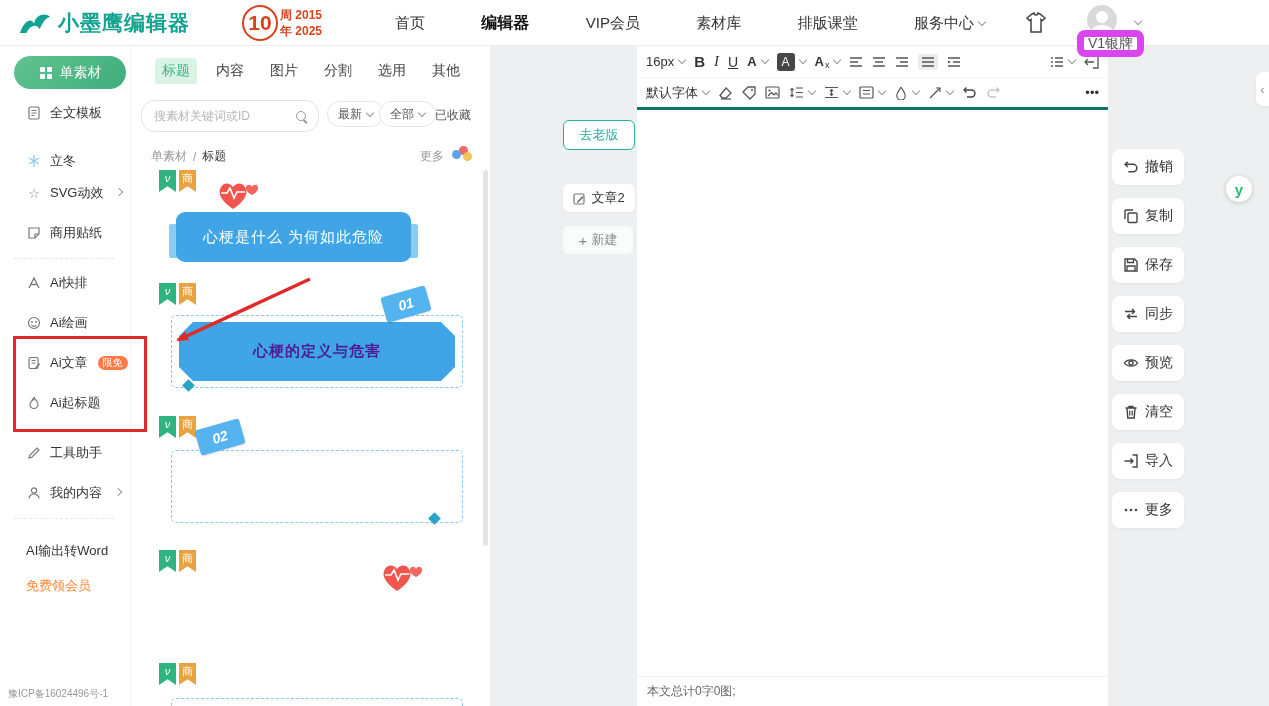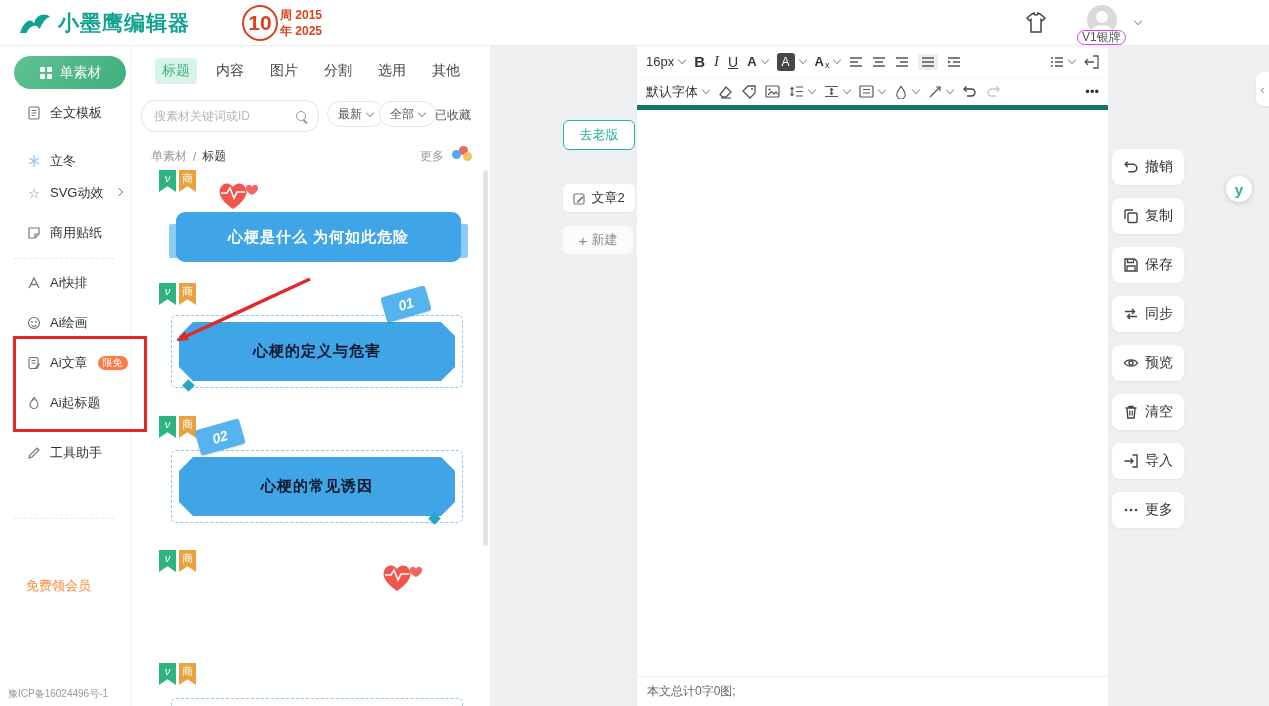--- a/index.html
+++ b/index.html
@@ -17,21 +17,21 @@
 .anniv-num{width:36px;height:36px;border:2px solid #D8431F;border-radius:50%;font-size:21px;font-weight:bold;display:flex;align-items:center;justify-content:center}
 .anniv-lines{font-size:12px;font-weight:bold;line-height:1.35}
 .nav{position:absolute;left:395px;top:0;width:590px;height:46px;display:flex;align-items:center;justify-content:space-between}
 .nav-item{font-size:15px;color:#333;cursor:pointer;display:flex;align-items:center}
 .nav-item.active{font-size:16px;font-weight:bold;color:#111}
 .shirt{position:absolute;left:1024px;top:12px;cursor:pointer}
 .avatar-wrap{position:absolute;left:1087px;top:5px;width:60px;height:40px;cursor:pointer}
 .avatar{width:30px;height:30px;border-radius:50%;background:#d9d9d9;position:relative;overflow:hidden}
 .avatar::before{content:"";position:absolute;left:9px;top:6px;width:12px;height:12px;border-radius:50%;background:#fff}
 .avatar::after{content:"";position:absolute;left:4px;top:20px;width:22px;height:14px;border-radius:50%;background:#fff}
-.user-badge{position:absolute;left:-10px;top:25px;font-size:12px;background:#fff;border:1px solid #d946ef;border-radius:8px;padding:0 4px;color:#555;white-space:nowrap;line-height:13px}
+.user-badge{position:absolute;left:-10px;top:25px;font-size:14px;background:#fff;border:7px solid #d946ef;border-radius:8px;padding:0 4px;color:#555;white-space:nowrap;line-height:13px}
 .header-caret{position:absolute;left:1130px;top:21px}
 
 .lsb{position:absolute;left:0;top:46px;width:130px;height:660px;background:#fff;z-index:5}
 .lsb-primary{position:absolute;left:14px;top:10px;width:112px;height:33px;border-radius:17px;background:linear-gradient(135deg,#60c291,#3fae7d);color:#fff;font-size:14px;display:flex;align-items:center;justify-content:center;gap:7px;cursor:pointer}
 .lsb-item{position:absolute;left:0;width:130px;height:30px;display:flex;align-items:center;padding-left:26px;gap:8px;font-size:13px;color:#333;cursor:pointer}
 .lsb-item .ic{width:16px;display:flex;justify-content:center;color:#888;font-size:13px;flex:none}
 .lsb-divider{position:absolute;left:14px;width:100px;border-top:1px dashed #e8e8e8}
 .badge-free{background:#FF7A45;color:#fff;font-size:10px;border-radius:8px;padding:1px 5px;margin-left:2px;line-height:12px}
 .lsb-link{color:#FF8A3C}
 .icp{position:absolute;left:8px;top:641px;font-size:10px;color:#999}
@@ -53,40 +53,40 @@
 .mp-more{position:absolute;right:46px;top:102px;font-size:12px;color:#999;cursor:pointer}
 .palette{position:absolute;right:16px;top:100px;width:22px;height:18px;cursor:pointer}
 .palette i{position:absolute;width:9px;height:9px;border-radius:50%;opacity:.92}
 .palette .p1{background:#4D9BEA;left:0;top:4px}.palette .p2{background:#E85B5B;left:7px;top:0}.palette .p3{background:#F0C04A;left:11px;top:6px}
 .mp-scroll{position:absolute;left:352px;top:124px;width:5px;height:376px;background:#e4e4e4;border-radius:3px}
 .card{position:absolute;left:0;width:352px}
 .badges{position:absolute;left:28px;top:0;display:flex;gap:3px}
 .ribbon{width:17px;height:22px;color:#fff;font-size:11px;text-align:center;line-height:17px;clip-path:polygon(0 0,100% 0,100% 100%,50% 74%,0 100%)}
 .ribbon.v{background:#2FB380;font-style:italic}
 .ribbon.s{background:#EAA23E}
-.banner{position:absolute;left:45px;width:285px;background:#3FA5E6;border-radius:9px;color:#fff;font-weight:bold;font-size:15px;display:flex;align-items:center;justify-content:center;letter-spacing:1px;cursor:pointer}
+.banner{position:absolute;left:45px;width:235px;background:#3FA5E6;border-radius:9px;color:#fff;font-weight:normal;font-size:15px;display:flex;align-items:center;justify-content:center;letter-spacing:1px;cursor:pointer}
 .banner::before,.banner::after{content:"";position:absolute;width:11px;height:34px;background:#8CCBF3;top:12px;z-index:-1;border-radius:2px}
 .banner::before{left:-7px}.banner::after{right:-7px}
 .oct-outer{position:absolute;left:40px;width:292px;height:73px;border:1px dashed #8CC8F2;border-radius:5px}
-.oct-inner{position:absolute;left:48px;width:276px;height:59px;background:#3FA5E6;color:#0f172a;font-weight:bold;font-size:15px;display:flex;align-items:center;justify-content:center;letter-spacing:1px;clip-path:polygon(14px 0,calc(100% - 14px) 0,100% 14px,100% calc(100% - 14px),calc(100% - 14px) 100%,14px 100%,0 calc(100% - 14px),0 14px);cursor:pointer}
+.oct-inner{position:absolute;left:48px;width:276px;height:59px;background:#3FA5E6;color:#4c1d95;font-weight:bold;font-size:15px;display:flex;align-items:center;justify-content:center;letter-spacing:1px;clip-path:polygon(14px 0,calc(100% - 14px) 0,100% 14px,100% calc(100% - 14px),calc(100% - 14px) 100%,14px 100%,0 calc(100% - 14px),0 14px);cursor:pointer}
 .num-ribbon{position:absolute;width:46px;height:26px;background:#55B4EF;color:#fff;font-weight:bold;font-style:italic;font-size:14px;display:flex;align-items:center;justify-content:center;transform:rotate(-16deg);border-radius:3px;box-shadow:0 1px 2px rgba(0,0,0,.15)}
 .diamond{position:absolute;width:9px;height:9px;background:#2AA4C6;transform:rotate(45deg)}
 .dashed-top{position:absolute;left:40px;width:292px;height:45px;border:1px dashed #8CC8F2;border-bottom:0;border-radius:5px 5px 0 0}
 .heart{position:absolute}
 
 .mid{position:absolute;left:490px;top:46px;width:147px;height:660px}
 .btn-legacy{position:absolute;left:73px;top:74px;width:72px;height:30px;background:#fff;border:1px solid #27B1A0;color:#27B1A0;border-radius:6px;font-size:13px;display:flex;align-items:center;justify-content:center;cursor:pointer}
 .doc-tab{position:absolute;left:73px;top:138px;width:72px;height:28px;background:#fff;border-radius:6px;display:flex;align-items:center;justify-content:center;gap:5px;font-size:13px;color:#333;cursor:pointer;box-shadow:0 1px 2px rgba(0,0,0,.04)}
 .new-tab{position:absolute;left:73px;top:180px;width:70px;height:28px;background:rgba(255,255,255,.72);border-radius:6px;display:flex;align-items:center;justify-content:center;gap:4px;font-size:13px;color:#8a8a8a;cursor:pointer}
 .new-plus{font-size:15px;line-height:1}
 
 .editor{position:absolute;left:637px;top:46px;width:471px;height:660px;background:#fff;display:flex;flex-direction:column;z-index:4}
 .tb{height:32px;display:flex;align-items:center;padding:0 9px;gap:9px;color:#333;flex:none}
 .tb1{border-bottom:1px solid #f5f5f5}
-.tb2{border-bottom:5px solid #0f766e}
+.tb2{border-bottom:3px solid #0f766e}
 .tbtn{display:flex;align-items:center;cursor:pointer;font-size:13px;color:#333;flex:none}
 .tbtn.bold{font-weight:bold;font-size:15px}
 .tbtn.ital{font-style:italic;font-family:"Liberation Serif",serif;font-size:15px}
 .tbtn.und{text-decoration:underline;font-size:14px}
 .hl-tile{width:18px;height:18px;background:#474747;color:#fff;border-radius:3px;display:flex;align-items:center;justify-content:center;font-size:12px}
 .sub-x{font-size:9px;margin-left:1px;margin-top:6px}
 .tbtn.on{background:#ececec;border-radius:3px;padding:2px 3px}
 .ml-auto{margin-left:auto}
 .canvas{flex:1;background:#fff;cursor:text}
 .sbar{height:30px;border-top:1px solid #f0f0f0;display:flex;align-items:center;justify-content:space-between;padding:0 10px;font-size:12px;color:#666;flex:none}
@@ -114,20 +114,31 @@
       </span>
     <span class="logo-text">小墨鹰编辑器</span>
   </div>
   <div class="anniv">
     <div class="anniv-num">10</div>
     <div class="anniv-lines">
       <div>周 2015</div>
       <div>年 2025</div>
     </div>
   </div>
+  <div class="nav">
+    <span class="nav-item">首页</span>
+    <span class="nav-item active">编辑器</span>
+    <span class="nav-item">VIP会员</span>
+    <span class="nav-item">素材库</span>
+    <span class="nav-item">排版课堂</span>
+    <span class="nav-item">
+        <span>服务中心</span>
+        <i class="chv"></i>
+      </span>
+  </div>
   <span class="shirt">
       <svg width="24" height="22" viewBox="0 0 24 22">
         <path d="M8 2 L10 1 C10 3.5 14 3.5 14 1 L16 2 L21 6 L18.5 8.5 L17 7.5 V20 H7 V7.5 L5.5 8.5 L3 6 Z" fill="none" stroke="#444" stroke-width="1.5"></path>
       </svg>
     </span>
   <div class="avatar-wrap">
     <div class="avatar"></div>
     <span class="user-badge">V1银牌</span>
   </div>
   <i class="chv header-caret"></i>
@@ -218,22 +229,35 @@
     <span>Ai起标题</span>
   </div>
   <div class="lsb-item" style="top:392px">
     <span class="ic">
         <svg width="14" height="14" viewBox="0 0 14 14">
           <path d="M2 12 l1-3 7-7 2 2 -7 7 z" fill="none" stroke="#777" stroke-width="1.2"></path>
         </svg>
       </span>
     <span>工具助手</span>
   </div>
+  <div class="lsb-item" style="top:432px">
+    <span class="ic">
+        <svg width="14" height="14" viewBox="0 0 14 14">
+          <circle cx="7" cy="4.5" r="2.6" fill="none" stroke="#777" stroke-width="1.2"></circle>
+          <path d="M2 12.5 a5 4.5 0 0 1 10 0" fill="none" stroke="#777" stroke-width="1.2"></path>
+        </svg>
+      </span>
+    <span>我的内容</span>
+    <i class="chv right"></i>
+  </div>
   <div class="lsb-divider" style="top:472px"></div>
 
+  <div class="lsb-item" style="top:490px">
+    <span>AI输出转Word</span>
+  </div>
   <div class="lsb-item lsb-link" style="top:525px">
     <span class="lsb-link">免费领会员</span>
   </div>
   <div class="icp">豫ICP备16024496号-1</div>
 </div>
 
 <div class="mp">
   <div class="mp-tabs">
     <span class="mp-tab active">标题</span>
     <span class="mp-tab">内容</span>
@@ -294,21 +318,20 @@
     <span class="num-ribbon" style="left:252px;top:8px">01</span>
     <span class="diamond" style="left:53px;top:98px"></span>
   </div>
 
   <div class="card" style="top:370px;height:124px">
     <div class="badges">
       <span class="ribbon v">ν</span>
       <span class="ribbon s">商</span>
     </div>
     <div class="oct-outer" style="top:34px"></div>
-    <div class="oct-inner" style="top:41px">心梗的常见诱因</div>
     <span class="num-ribbon" style="left:66px;top:8px">02</span>
     <span class="diamond" style="left:299px;top:98px"></span>
   </div>
 
   <div class="card" style="top:504px;height:100px">
     <div class="badges">
       <span class="ribbon v">ν</span>
       <span class="ribbon s">商</span>
     </div>
     <span class="heart" style="left:246px;top:11px">

